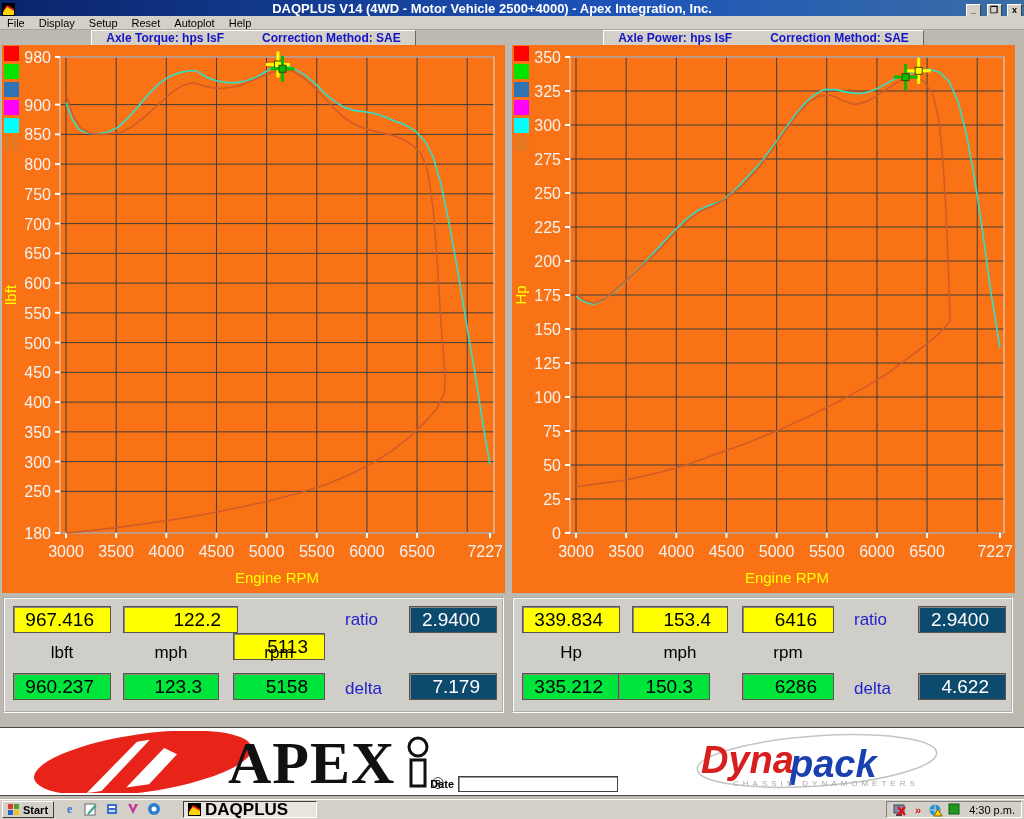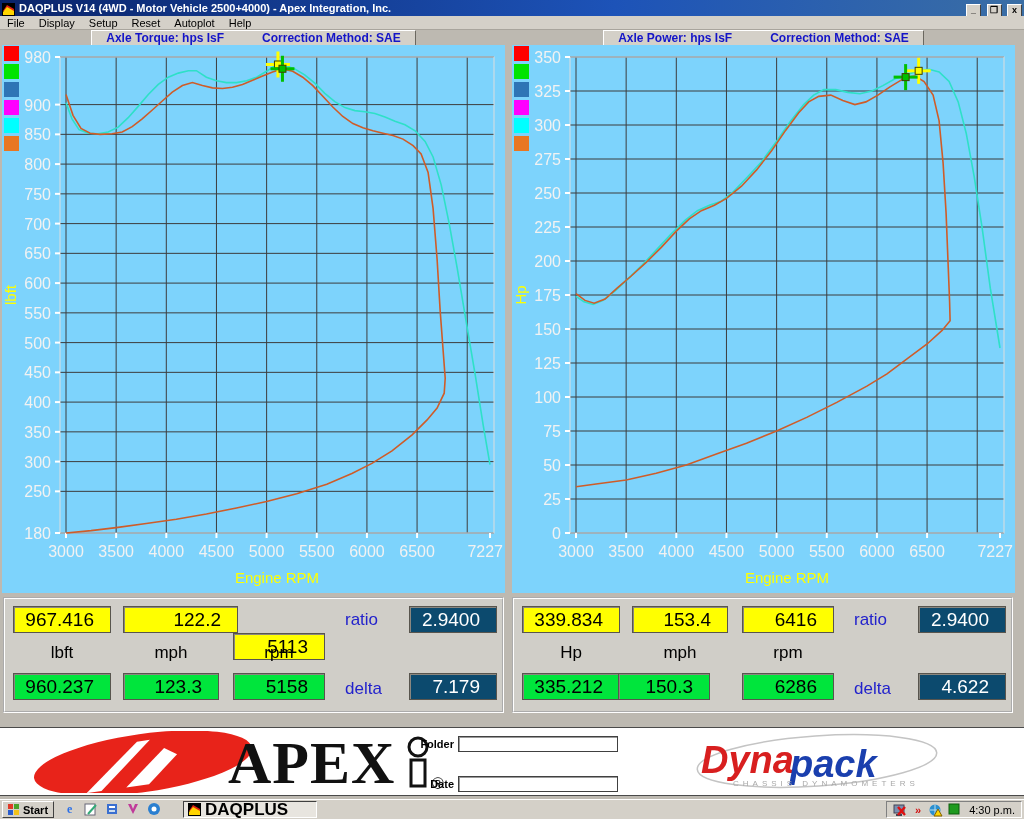--- a/index.html
+++ b/index.html
@@ -2,39 +2,39 @@
 <html><head>
 <meta charset="utf-8">
 <style>
   * { margin:0; padding:0; box-sizing:border-box; }
   html,body { width:1024px; height:819px; overflow:hidden; }
   body { font-family:"Liberation Sans", sans-serif; background:#bdb9b1; position:relative; }
 
   
   .titlebar { position:absolute; left:0; top:0; width:1024px; height:16px;
     background:linear-gradient(90deg,#0a246a,#1d53b8 60%,#3a6ea5); display:flex; align-items:center; padding:0 2px; }
-  .titlebar .title { color:#fff; font-size:11px; font-weight:bold; margin-left:4px; flex:1;
-    white-space:nowrap; overflow:hidden; }
+  .titlebar .title { color:#fff; font-size:13px; font-weight:bold; margin-left:4px; flex:1;
+    white-space:nowrap; overflow:hidden;text-align:center; }
   .winbtn { width:15px; height:13px; margin-left:1px; background:#d4d0c8;
     border:1px solid; border-color:#fff #404040 #404040 #fff; font-size:9px; line-height:10px;
     text-align:center; font-weight:bold; color:#000; font-family:"Liberation Sans",sans-serif; }
   .appicon { width:13px; height:13px; display:inline-block; }
 
   
   .menubar { position:absolute; left:0; top:16px; width:1024px; height:14px; background:#d4d0c8;
     border-bottom:1px solid #a8a49c; display:flex; align-items:center; gap:0; }
   .menubar span { font-size:11px; color:#000; padding:0 7px; }
 
   
   .chart-header { position:absolute; height:15px; display:flex; justify-content:center; }
   .chart-header .hbox { background:#d4d0c8; border:1px solid; border-color:#fff #6a675f #6a675f #fff;
     padding:0 14px; display:flex; gap:38px; align-items:flex-start; height:29px; }
   .chart-header .hbox span { color:#1414c8; font-weight:bold; font-size:12px; white-space:nowrap; }
 
-  .chart-area { position:absolute; width:503px; height:548px; background:#7dd3fc; }
+  .chart-area { position:absolute; width:503px; height:548px; background:#f97316; }
   .legend { position:absolute; left:2px; top:1px; width:17px; }
   .legend div { width:15px; height:15px; margin-bottom:3px; }
 
   svg text.tick { fill:#f2f2f2; font:16px "Liberation Sans",sans-serif; }
   svg text.axis-title { fill:#ffff00; font:15px "Liberation Sans",sans-serif; }
 
   
   .readout { position:absolute; top:597px; width:501px; height:116px; background:#d0cec8;
     border:2px groove #fff; }
   .valbox { position:absolute; height:27px; border:1px solid #58554e; box-shadow:inset 1px 1px 0 #8a8780;
@@ -349,24 +349,20 @@
     <g transform="rotate(-8 115 32)">
       <ellipse cx="115" cy="32" rx="110" ry="29" fill="#e8231a"></ellipse>
       <path d="M55 54 L112 10 L125 10 L70 54 Z" fill="#fff"></path>
       <path d="M95 54 L138 20 L150 28 L118 54 Z" fill="#fff"></path>
     </g>
     <text x="200" y="52" font-family="Liberation Serif, serif" font-size="60" font-weight="bold" fill="#111" letter-spacing="1">APEX</text>
     <circle cx="390" cy="16" r="9" fill="none" stroke="#111" stroke-width="3"></circle>
     <rect x="383" y="29" width="14" height="26" fill="none" stroke="#111" stroke-width="3"></rect>
     <text x="404" y="58" font-size="16" fill="#111">®</text>
   </svg>
-  <div class="field-row" style="left:408px; top:7px;">
-    <label>Folder</label>
-    <input value="" style="">
-  </div>
   <div class="field-row" style="left:408px; top:47px;">
     <label>Date</label>
     <input value="" style="">
   </div>
   <svg width="250" height="62" style="position:absolute; left:695px; top:3px;">
     <ellipse cx="122" cy="30" rx="120" ry="25" fill="none" stroke="#c4c4c4" stroke-width="1.5" transform="rotate(-4 122 30)"></ellipse>
     <text x="6" y="42" font-size="38" font-weight="bold" font-style="italic" fill="#d81f1f">Dyna</text>
     <text x="95" y="46" font-size="38" font-weight="bold" font-style="italic" fill="#1a3fae">pack</text>
     <text x="38" y="55" font-size="8" letter-spacing="4" fill="#a8a8a8">CHASSIS DYNAMOMETERS</text>
   </svg>

